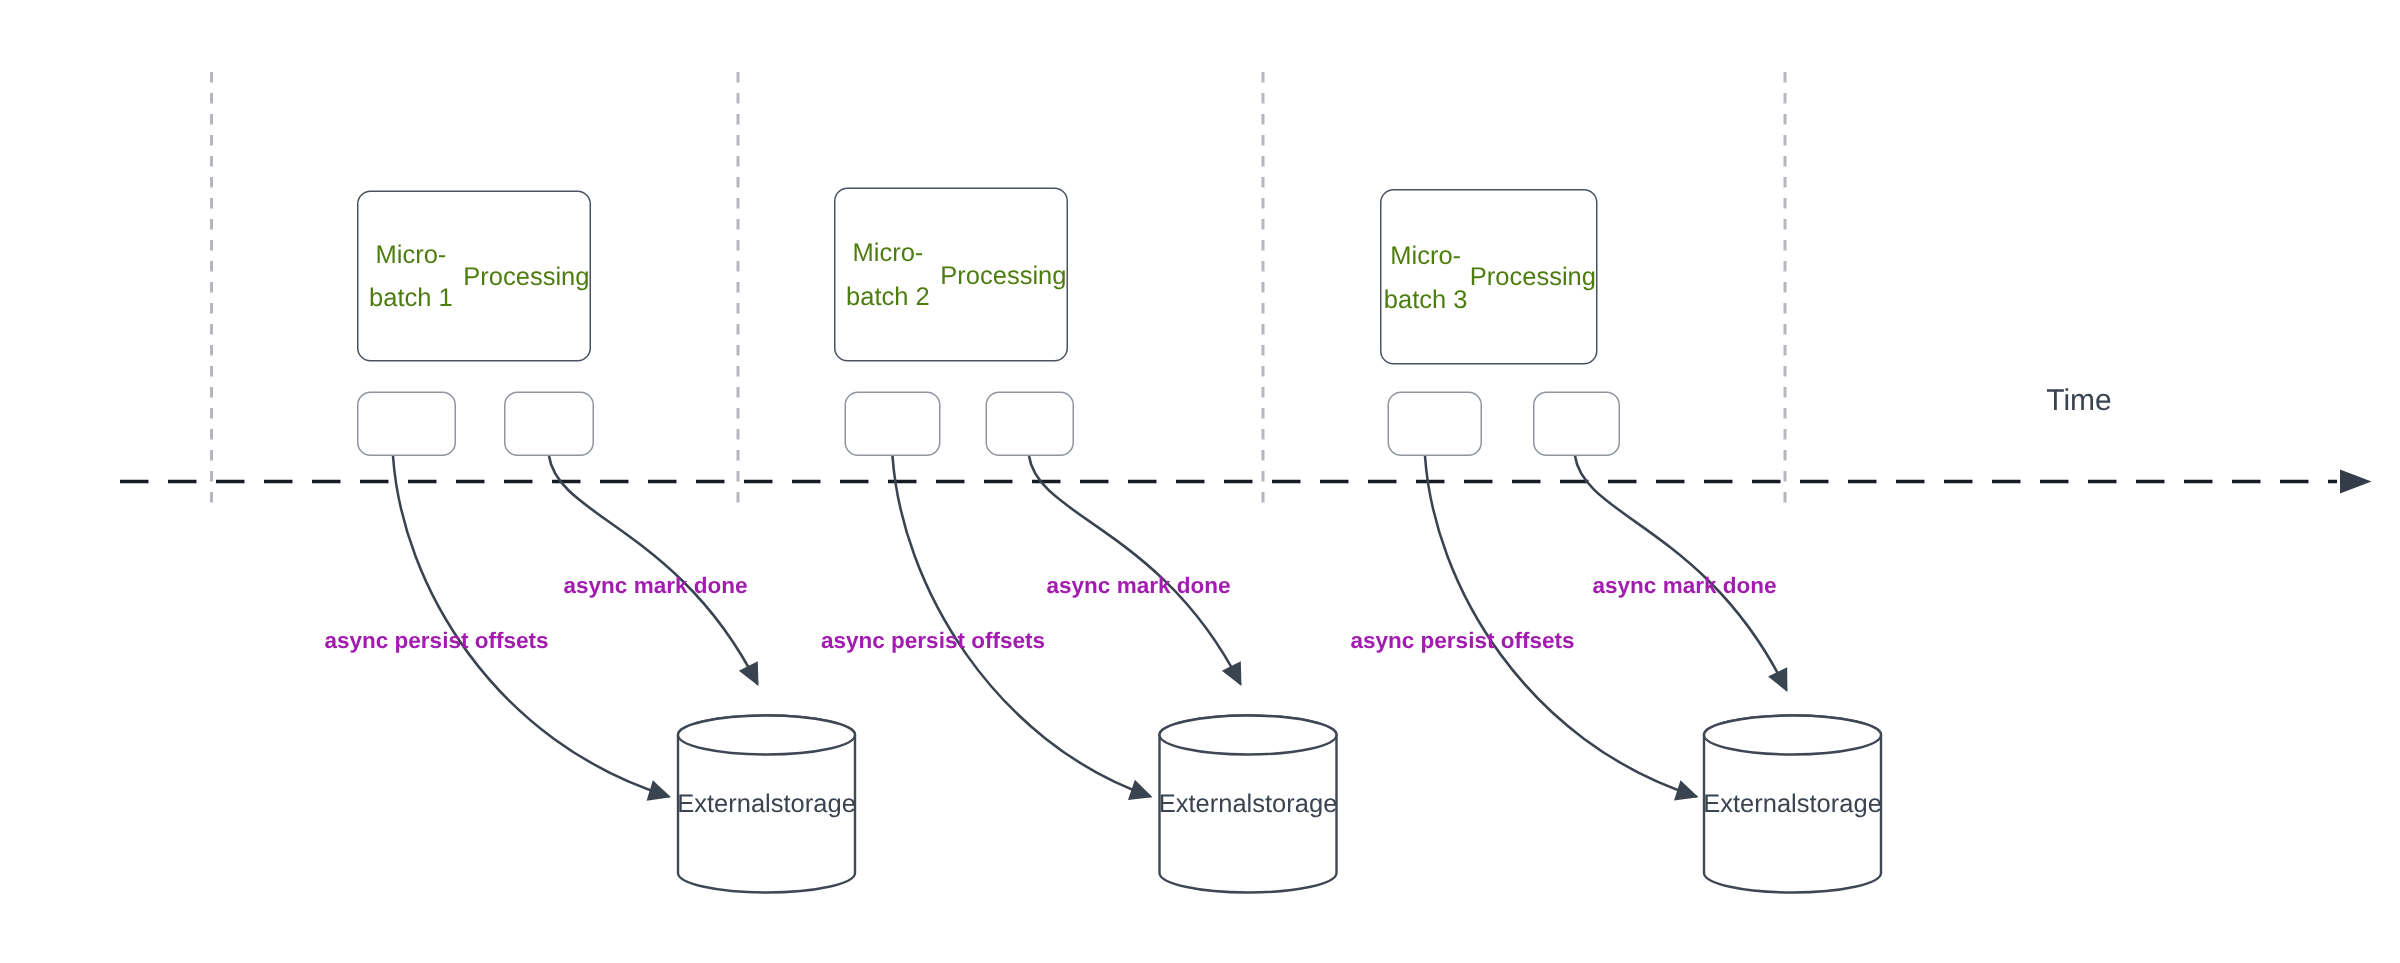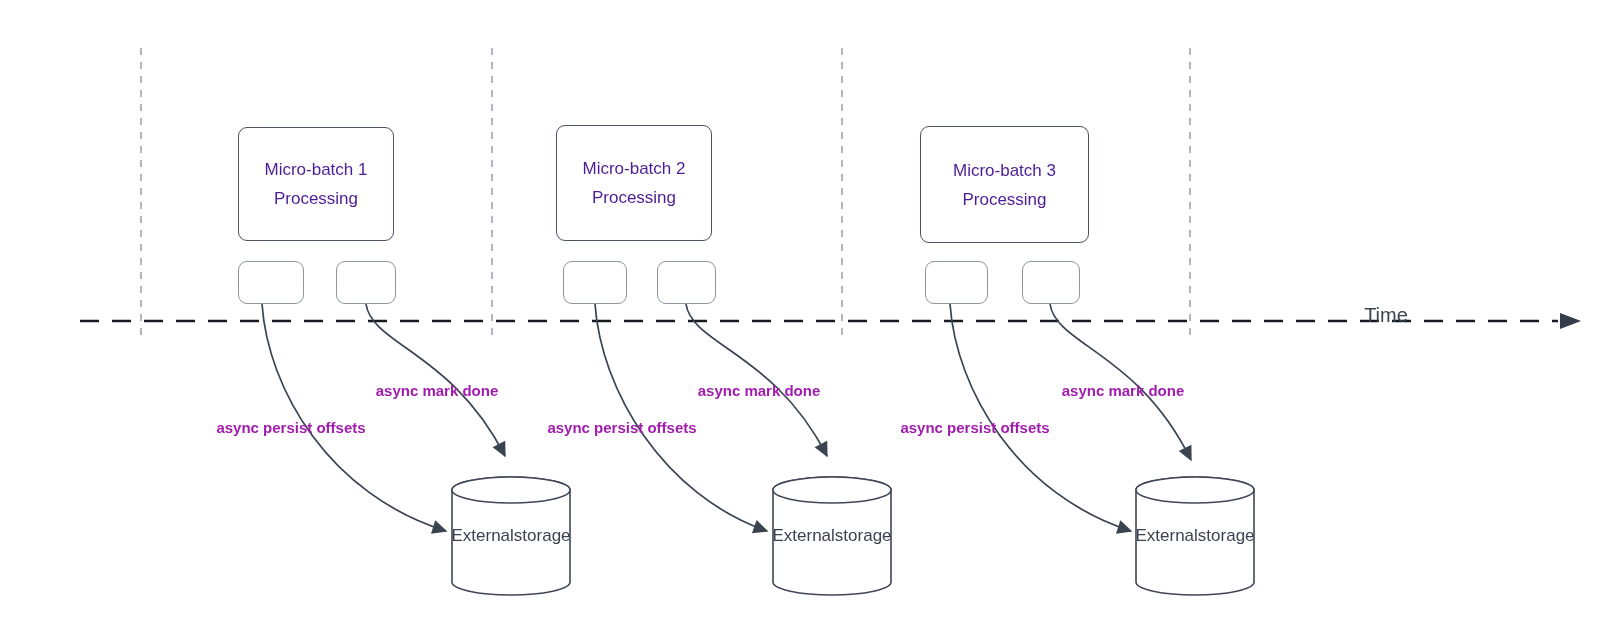--- a/index.html
+++ b/index.html
@@ -3,39 +3,39 @@
 <meta charset="utf-8">
 <style>
   html,body{margin:0;padding:0;background:#ffffff;}
   .canvas{
     position:relative;width:1600px;height:642px;background:#ffffff;
     font-family:"Liberation Sans","DejaVu Sans",sans-serif;overflow:hidden;
   }
   .layer{position:absolute;inset:0;}
   .mb-box{
     position:absolute;border:1.5px solid #4a5260;border-radius:9px;background:#ffffff;
-    display:flex;flex-direction:column;align-items:center;justify-content:center;
-    color:#4c1d95;font-size:17px;line-height:29px;text-align:center;box-sizing:border-box;
+    display:flex;flex-direction:row;align-items:center;justify-content:center;
+    color:#4d7c0f;font-size:17px;line-height:29px;text-align:center;box-sizing:border-box;
   }
   .task-rect{
     position:absolute;border:1.5px solid #8f959d;border-radius:9px;background:#ffffff;
     box-sizing:border-box;
   }
   .flow-label{
     position:absolute;font-size:15px;font-weight:bold;color:#a21caf;
     text-align:center;white-space:nowrap;
   }
   .cyl-label{
     position:absolute;width:118px;height:60px;display:flex;flex-direction:row;
     align-items:center;justify-content:center;color:#3a4350;font-size:17px;line-height:26px;
     text-align:center;
   }
   .time-label{
     position:absolute;left:1336px;top:256px;width:100px;text-align:center;
-    font-size:20px;color:#3a4350;margin-top:48px;
+    font-size:20px;color:#3a4350;
   }
 </style>
 </head>
 <body>
 
 <div class="canvas">
 
   <svg class="layer" width="1600" height="642" viewBox="0 0 1600 642">
     <defs>
       <marker id="arrow" viewBox="0 0 12 12" refX="10.5" refY="6" markerWidth="10" markerHeight="10" orient="auto-start-reverse">
@@ -73,21 +73,21 @@
   </svg>
 
   <div class="mb-box" style="left:238px;top:127px;width:156px;height:114px;">
     <span>Micro-batch 1</span>
     <span>Processing</span>
   </div>
   <div class="mb-box" style="left:556px;top:125px;width:156px;height:116px;">
     <span>Micro-batch 2</span>
     <span>Processing</span>
   </div>
-  <div class="mb-box" style="left:920px;top:126px;width:169px;height:117px;">
+  <div class="mb-box" style="left:920px;top:126px;width:145px;height:117px;">
     <span>Micro-batch 3</span>
     <span>Processing</span>
   </div>
 
   <div class="task-rect" style="left:238px;top:261px;width:66px;height:43px;"></div>
   <div class="task-rect" style="left:336px;top:261px;width:60px;height:43px;"></div>
   <div class="task-rect" style="left:563px;top:261px;width:64px;height:43px;"></div>
   <div class="task-rect" style="left:657px;top:261px;width:59px;height:43px;"></div>
   <div class="task-rect" style="left:925px;top:261px;width:63px;height:43px;"></div>
   <div class="task-rect" style="left:1022px;top:261px;width:58px;height:43px;"></div>

